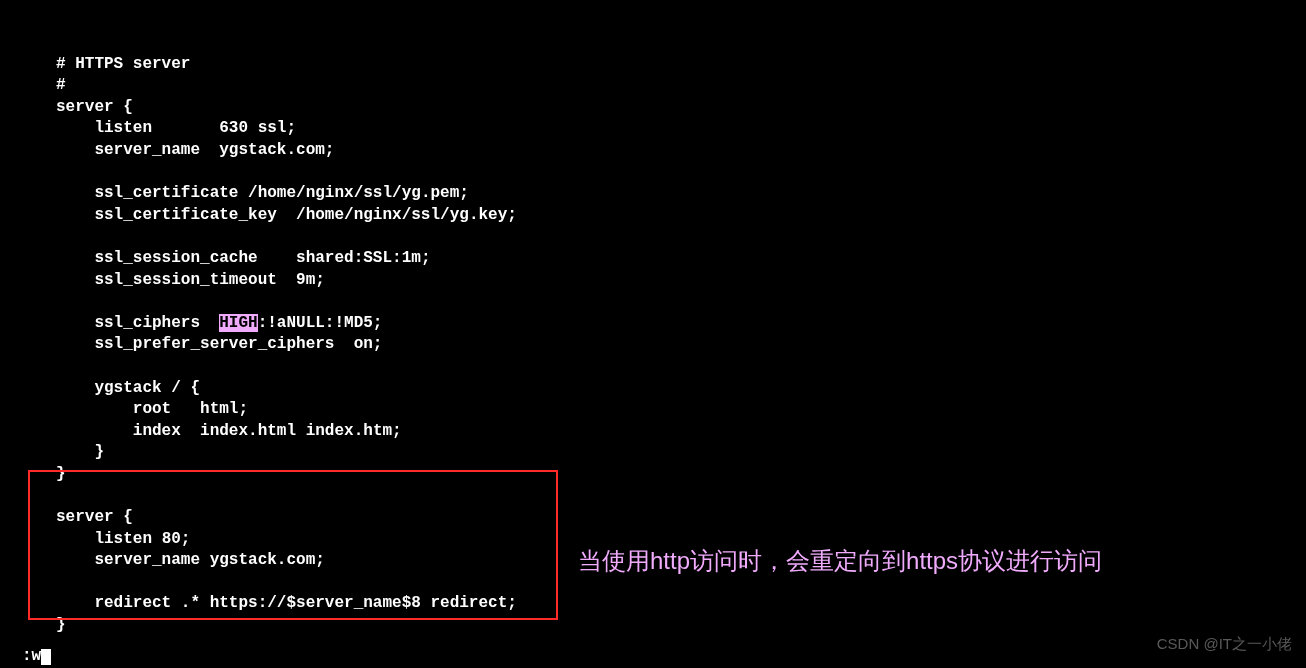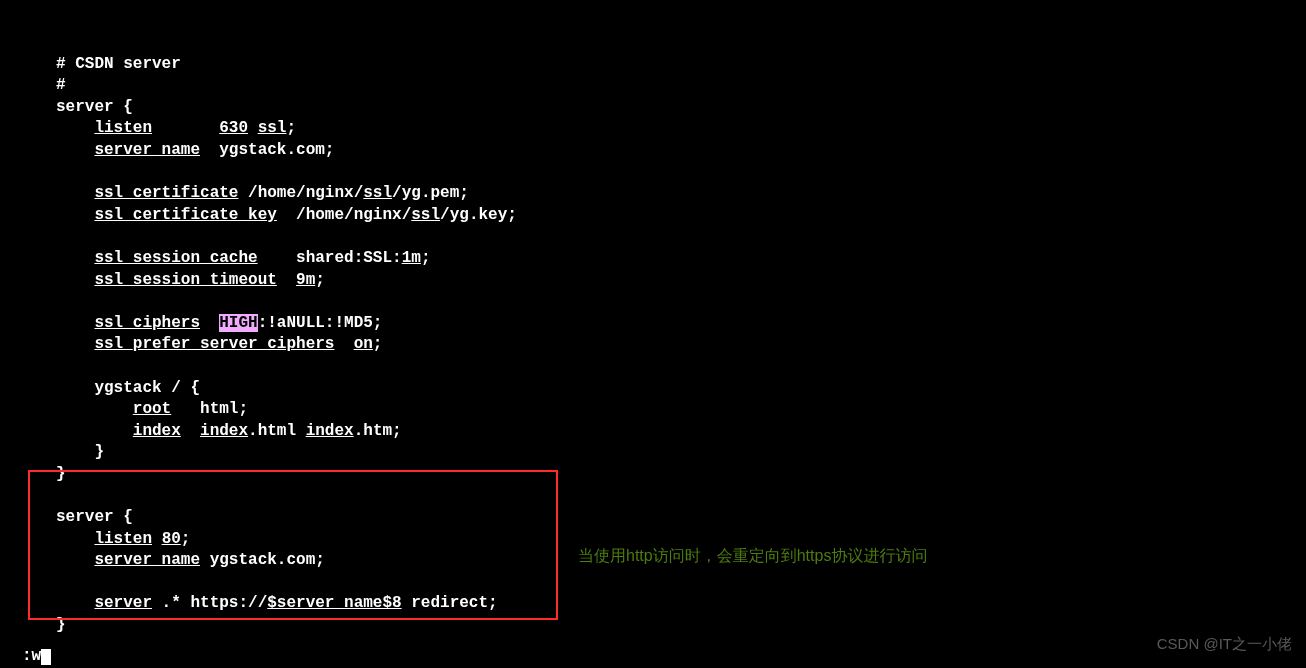--- a/index.html
+++ b/index.html
@@ -13,42 +13,42 @@
     width: 1306px;
     height: 668px;
     padding: 0;
     position: relative;
     overflow: hidden;
   }
   .editor {
     padding: 32px 0 0 56px;
     white-space: pre;
   }
-  .u { text-decoration: underline; }
+  .u { }
   .hl {
     background: #f0abfc;
     color: #000000;
     text-decoration: none;
   }
   .redbox {
     border: 2px solid #ff2b2b;
     position: absolute;
     left: 28px;
     top: 470px;
     width: 530px;
     height: 150px;
     pointer-events: none;
   }
   .annotation {
     position: absolute;
     left: 578px;
     top: 545px;
-    color: #4d7c0f;
+    color: #f0abfc;
     font-family: sans-serif;
-    font-size: 16px;
+    font-size: 24px;
     font-weight: normal;
   }
   .watermark {
     position: absolute;
     right: 14px;
     bottom: 14px;
     color: #5a5a5a;
     font-family: sans-serif;
     font-size: 15px;
     font-weight: normal;
@@ -65,21 +65,21 @@
     width: 10px;
     height: 16px;
     background: #ffffff;
     vertical-align: text-bottom;
   }
 </style>
 </head>
 <body>
 
 <div class="editor">
-<span># CSDN server</span>
+<span># HTTPS server</span>
 <span>#</span>
 <span>server {</span>
     <span class="u">listen</span>       <span class="u">630</span> <span class="u">ssl</span>;
     <span class="u">server_name</span><span>  ygstack.com;</span>
 
     <span class="u">ssl_certificate</span><span> /home/nginx/</span><span class="u">ssl</span><span>/yg.pem;</span>
     <span class="u">ssl_certificate_key</span><span>  /home/nginx/</span><span class="u">ssl</span><span>/yg.key;</span>
 
     <span class="u">ssl_session_cache</span><span>    shared:SSL:</span><span class="u">1m</span>;
     <span class="u">ssl_session_timeout</span>  <span class="u">9m</span>;
@@ -90,21 +90,21 @@
     <span>ygstack / {</span>
         <span class="u">root</span><span>   html;</span>
         <span class="u">index</span>  <span class="u">index</span><span>.html </span><span class="u">index</span><span>.htm;</span>
     <span>}</span>
 <span>}</span>
 
 <span>server {</span>
     <span class="u">listen</span> <span class="u">80</span>;
     <span class="u">server_name</span><span> ygstack.com;</span>
 
-    <span class="u">server</span><span> .* https://</span><span class="u">$server_name$8</span><span> redirect;</span>
+    <span class="u">redirect</span><span> .* https://</span><span class="u">$server_name$8</span><span> redirect;</span>
 <span>}</span>
 </div>
 
 <div class="redbox"></div>
 
 <div class="annotation">当使用http访问时，会重定向到https协议进行访问</div>
 
 <div class="watermark">CSDN @IT之一小佬</div>
 
 <div class="statusline"><span>:w</span><span class="cursor"></span></div>

